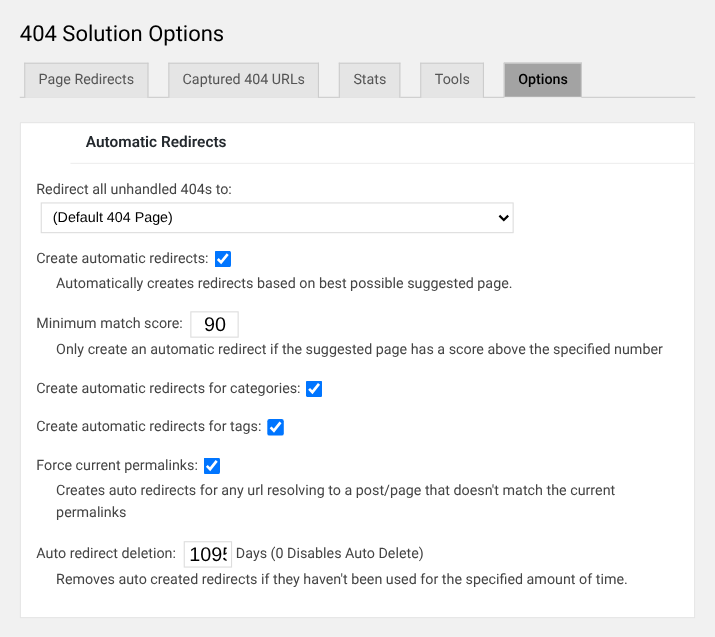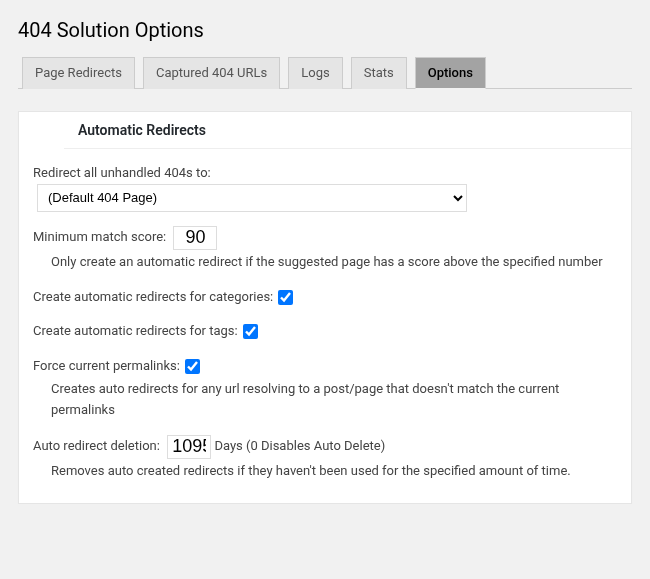--- a/index.html
+++ b/index.html
@@ -15,21 +15,21 @@
       padding: 10px 18px 0 18px;
     }
     h2.page-title {
       font-size: 20px;
       font-weight: 400;
       margin: 8px 0 14px 0;
       color: #000000;
     }
     .nav-tabs {
       display: flex;
-      gap: 8px;
+      gap: 18px;
       margin: 0;
       padding: 0 0 0 4px;
       border-bottom: 1px solid #ccc;
     }
     .nav-tab {
       background: #e5e5e5;
       border: 1px solid #ccc;
       border-bottom: none;
       padding: 7px 12px 8px 12px;
       font-size: 13px;
@@ -113,38 +113,43 @@
   </style>
 </head>
 <body>
 
 <div class="wrap">
   <h2 class="page-title">404 Solution Options</h2>
 
   <div class="nav-tabs" id="nav-tabs">
       <div class="nav-tab">Page Redirects</div>
       <div class="nav-tab">Captured 404 URLs</div>
-      <div class="nav-tab">Logs</div>
       <div class="nav-tab">Stats</div>
+      <div class="nav-tab">Tools</div>
       <div class="nav-tab active">Options</div>
     </div>
 
   <div class="panel">
     <div class="panel-header">
       <h3>Automatic Redirects</h3>
     </div>
     <div class="panel-body">
 
       <div class="field-row">
         <span class="field-label">Redirect all unhandled 404s to:</span>
         <select class="wide inline-gap">
           <option>(Default 404 Page)</option>
         </select>
       </div>
 
+      <div class="field-row">
+        <span class="field-label">Create automatic redirects:</span>
+        <input type="checkbox" checked="" style="">
+        <span class="field-desc">Automatically creates redirects based on best possible suggested page.</span>
+      </div>
 
       <div class="field-row">
         <span class="field-label">Minimum match score:</span>
         <input type="text" class="num inline-gap" value="90" style="">
         <span class="field-desc">Only create an automatic redirect if the suggested page has a score above the specified number</span>
       </div>
 
       <div class="field-row">
         <span class="field-label">Create automatic redirects for categories:</span>
         <input type="checkbox" checked="" style="">

